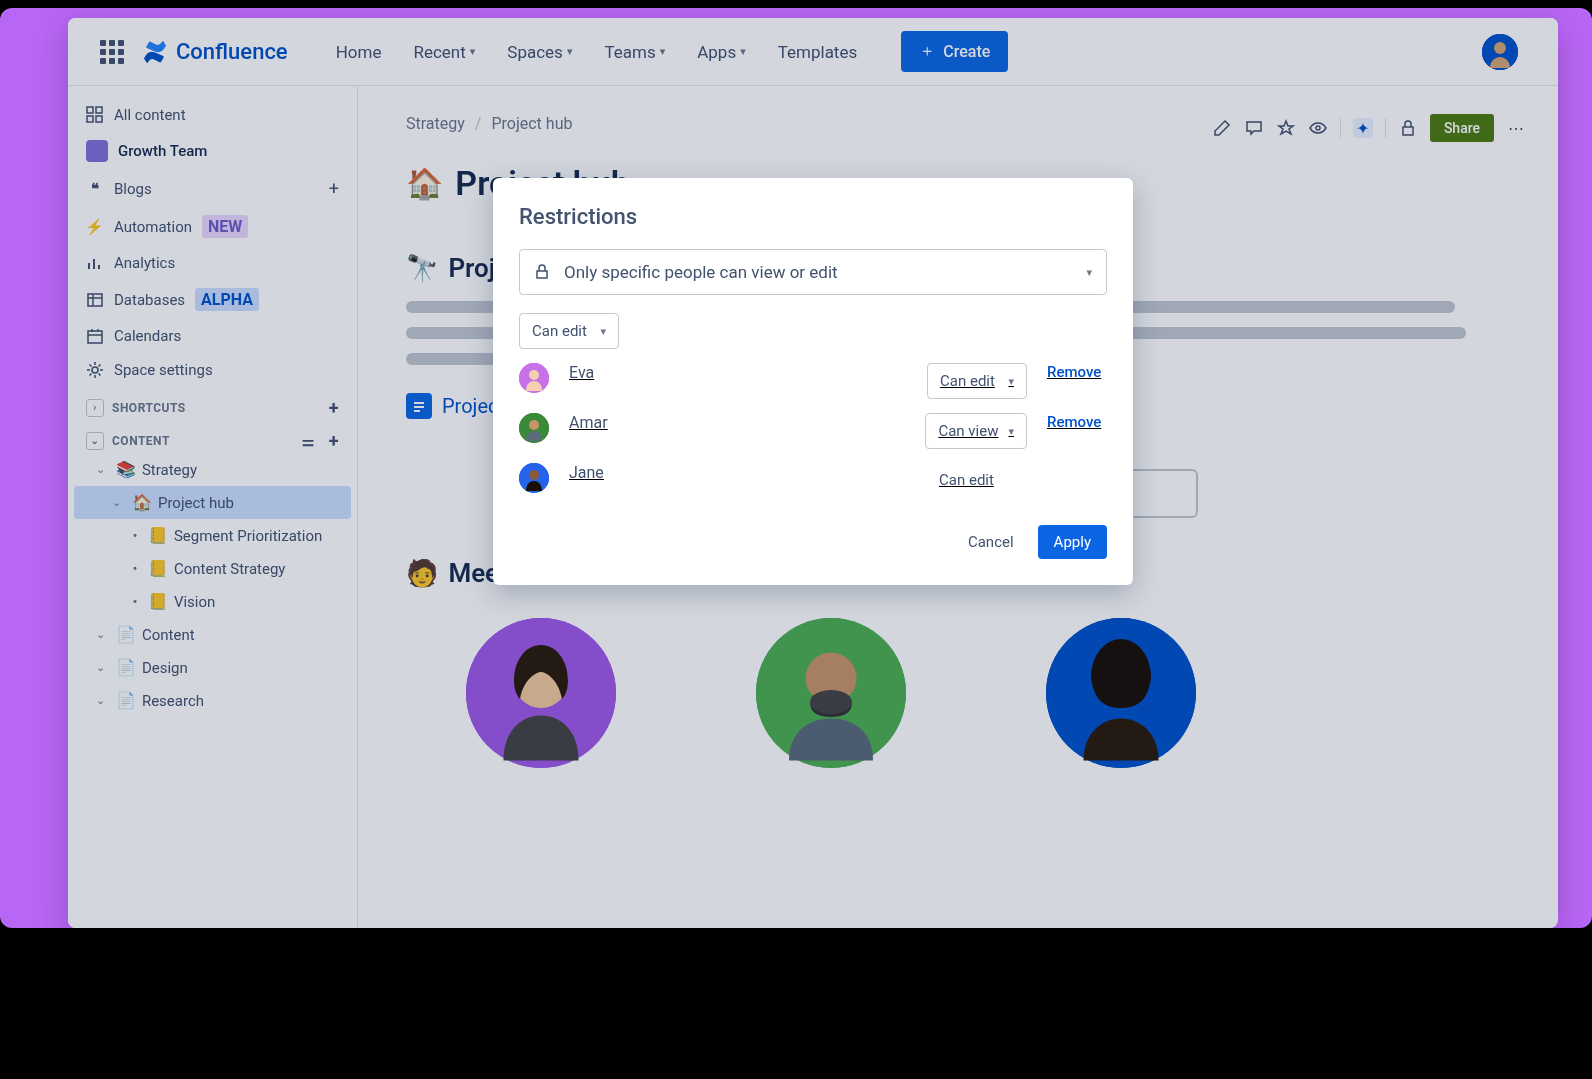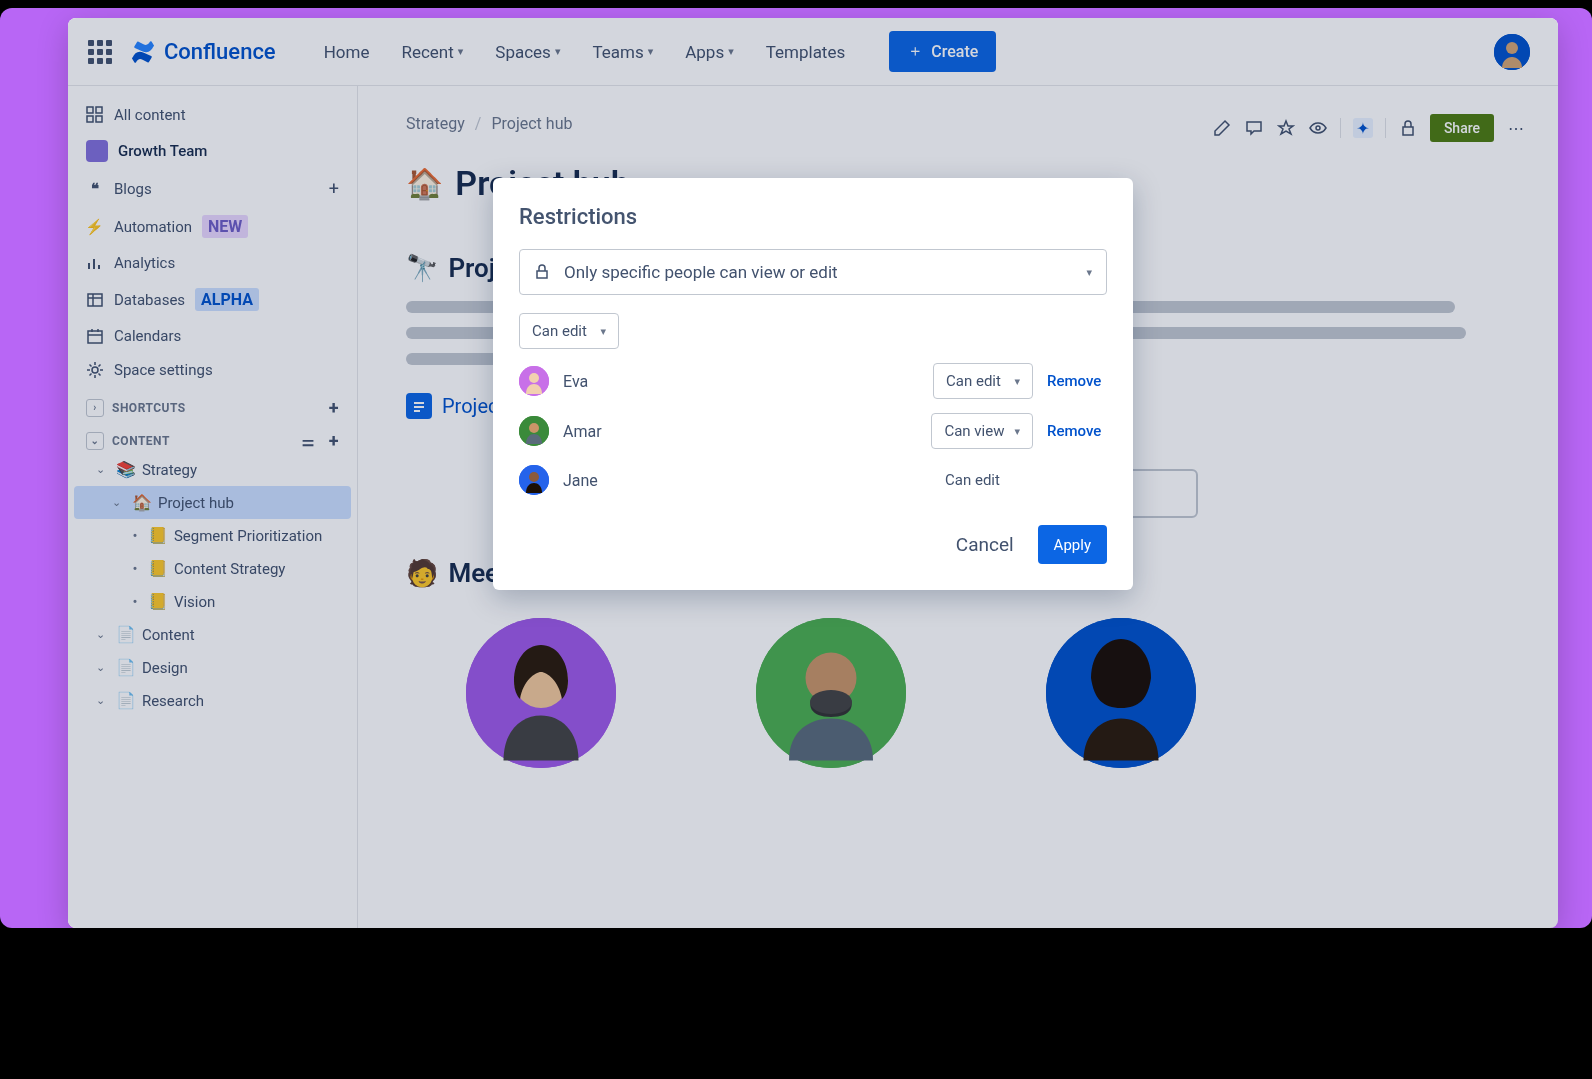--- a/index.html
+++ b/index.html
@@ -1,21 +1,21 @@
 <!DOCTYPE html>
 <html><head>
 <meta charset="utf-8">
 <style>
 * { box-sizing: border-box; margin: 0; padding: 0; font-family: -apple-system, BlinkMacSystemFont, "Segoe UI", Roboto, sans-serif; }
 body { background: #000; width: 1592px; height: 1079px; position: relative; }
 .purple-bg { position: absolute; background: #b866f5; border-radius: 12px; }
 .purple-top { top: 8px; left: 0; width: 1592px; height: 920px; }
 .app-window { position: absolute; top: 18px; left: 68px; width: 1490px; height: 910px; background: #fff; border-radius: 8px; overflow: hidden; box-shadow: 0 8px 32px rgba(0,0,0,0.2); }
 .overlay-dim { position: absolute; inset: 0; background: rgba(9,30,66,0.18); z-index: 10; pointer-events: none; }
-.topnav { height: 68px; border-bottom: 1px solid #e4e6ea; display: flex; align-items: center; padding: 0 20px; gap: 18px; background: #fff; }
+.topnav { height: 68px; border-bottom: 1px solid #e4e6ea; display: flex; align-items: center; padding: 0 32px; gap: 18px; background: #fff; }
 .nav-apps { width: 24px; height: 24px; display: grid; grid-template-columns: repeat(3,6px); grid-template-rows: repeat(3,6px); gap: 3px; }
 .nav-apps span { background: #42526e; border-radius: 1px; }
 .logo-wrap { display: flex; align-items: center; gap: 8px; color: #0052cc; font-size: 22px; font-weight: 500; }
 .logo-mark { width: 26px; height: 26px; }
 .nav-links { display: flex; gap: 12px; margin-left: 20px; }
 .nav-link { color: #42526e; font-size: 17px; padding: 6px 10px; display: flex; align-items: center; gap: 4px; border-radius: 4px; cursor: pointer; }
 .chev { font-size: 11px; color: #6b778c; }
 .create-btn { background: #0c66e4; color: #fff; border: none; padding: 10px 18px; border-radius: 4px; font-size: 16px; font-weight: 500; display: flex; align-items: center; gap: 8px; cursor: pointer; margin-left: 16px; }
 .spacer { flex: 1; }
 .avatar-top { width: 36px; height: 36px; border-radius: 50%; background: #0052cc; margin-right: 8px; }
@@ -66,29 +66,29 @@
 
 .modal { position: absolute; top: 160px; left: 50%; transform: translateX(-50%); width: 640px; background: #fff; border-radius: 6px; box-shadow: 0 8px 28px rgba(9,30,66,0.25); z-index: 20; padding: 26px; }
 .modal-title { font-size: 22px; font-weight: 500; color: #44546f; margin-bottom: 20px; }
 .restrict-select { border: 1px solid #c1c7d0; border-radius: 4px; padding: 12px 14px; display: flex; align-items: center; gap: 14px; color: #42526e; font-size: 17px; margin-bottom: 18px; cursor: pointer; }
 .restrict-select .chev { margin-left: auto; }
 .user-row { display: flex; align-items: center; gap: 14px; margin-bottom: 14px; }
 .user-input { flex: 1; border: 1px solid #c1c7d0; border-radius: 4px; padding: 10px 12px; font-size: 15px; color: #6b778c; }
 .perm-select { border: 1px solid #c1c7d0; border-radius: 4px; padding: 8px 12px; font-size: 15px; color: #42526e; display: flex; align-items: center; gap: 10px; min-width: 100px; cursor: pointer; }
 .perm-select .chev { margin-left: auto; }
 .perm-static { font-size: 15px; color: #42526e; padding: 8px 12px; min-width: 100px; }
-.person-row { display: flex; align-items: center; gap: 14px; margin: 14px 0; }
+.person-row { display: flex; gap: 20px; margin: 14px 0; text-decoration: underline; }
 .person-avatar { width: 30px; height: 30px; border-radius: 50%; }
 .pa-eva { background: #c870e8; }
 .pa-amar { background: #3a8a3a; }
 .pa-jane { background: #2563eb; }
 .person-name { flex: 1; font-size: 16px; color: #42526e; }
 .remove-link { color: #0052cc; font-size: 15px; font-weight: 500; cursor: pointer; min-width: 60px; }
 .modal-footer { display: flex; justify-content: flex-end; gap: 10px; margin-top: 28px; }
-.btn-cancel { background: none; border: none; color: #42526e; font-size: 19px; padding: 8px 14px; cursor: pointer; }
+.btn-cancel { background: none; border: none; color: #42526e; font-size: 15px; padding: 8px 14px; cursor: pointer; }
 .btn-apply { background: #0c66e4; color: #fff; border: none; font-size: 15px; padding: 8px 16px; border-radius: 4px; cursor: pointer; }
 svg { display: block; }
 </style>
 </head>
 <body>
 
 <div class="purple-bg purple-top"></div>
 
 <div class="app-window">
 

